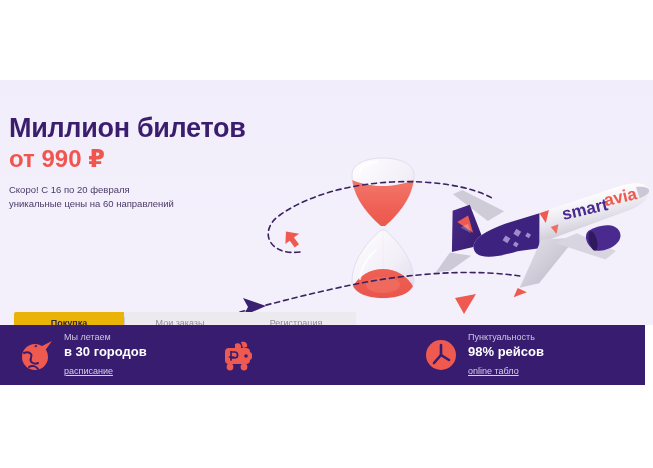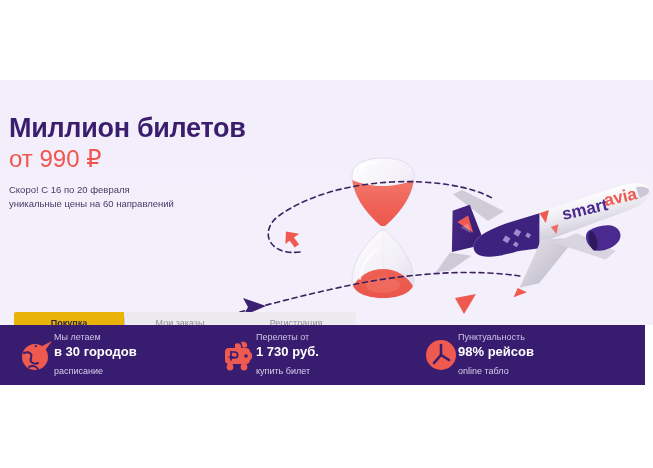--- a/index.html
+++ b/index.html
@@ -63,21 +63,21 @@
     line-height: 30px;
     font-weight: 700;
     color: #3b1d6e;
     letter-spacing: -0.3px;
     margin: 0;
     white-space: nowrap;
   }
   .hero-price {
     font-size: 24px;
     line-height: 28px;
-    font-weight: 400;
+    font-weight: 700;
     color: #f0564f;
     margin: 2px 0 0 0;
     white-space: nowrap;
   }
   .hero-sub {
     margin-top: 10px;
     font-size: 9.5px;
     line-height: 13.5px;
     color: #4a3a66;
   }
@@ -140,21 +140,21 @@
     position: absolute;
     left: 0; top: 0;
     width: 645px;
     height: 60px;
     display: flex;
     align-items: center;
   }
   .feature {
     display: flex;
     align-items: center;
-    gap: 0;
+    gap: 10px;
     height: 60px;
   }
   .feature.f1 { margin-left: 20px; width: 190px; }
   .feature.f2 { margin-left: 12px; width: 190px; }
   .feature.f3 { margin-left: 12px; width: 200px; }
 
   .feature-icon {
     width: 34px; height: 34px;
     flex: 0 0 34px;
     display: block;
@@ -169,20 +169,21 @@
   .feat-main {
     font-size: 13px;
     font-weight: 700;
     color: #ffffff;
     margin-bottom: 3px;
     white-space: nowrap;
   }
   .feat-link {
     font-size: 9px;
     color: #d8d0ea;
+    text-decoration: underline;
     white-space: nowrap;
     cursor: pointer;
     display: inline-block;
   }
 
   
   .bottom-white {
     position: absolute;
     left: 0; top: 385px;
     width: 653px;
@@ -376,25 +377,20 @@
         <svg class="feature-icon" viewBox="0 0 34 34" xmlns="http://www.w3.org/2000/svg">
           <path d="M19,4 C23,3 26,5 25,9 L21,10 Z" fill="#ef5a50"></path>
           <path d="M13,6 C16,4 20,6 19,10 L13,11 Z" fill="#ef5a50"></path>
           <rect x="3" y="10" width="25" height="16" rx="4" fill="#ef5a50"></rect>
           <rect x="18" y="14" width="12" height="8" rx="3" fill="#ef5a50"></rect>
           <circle cx="24" cy="18" r="1.8" fill="#371c70"></circle>
           <circle cx="8" cy="29" r="3.4" fill="#ef5a50"></circle>
           <circle cx="22" cy="29" r="3.4" fill="#ef5a50"></circle>
           <path d="M9,14 h3.6 a3,3 0 0 1 0,6 H9 V13.5 M9,22 v-8 M7.4,19 h4.4" stroke="#371c70" stroke-width="1.7" fill="none" stroke-linecap="round"></path>
         </svg>
-        <div class="feature-text">
-          <div class="feat-top">Перелеты от</div>
-          <div class="feat-main">1 730 руб.</div>
-          <a class="feat-link">купить билет</a>
-        </div>
       </div>
 
       <div class="feature f3">
         <svg class="feature-icon" viewBox="0 0 34 34" xmlns="http://www.w3.org/2000/svg">
           <circle cx="17" cy="17" r="15" fill="#ef5a50"></circle>
           <path d="M17,7 V17 L25,22" stroke="#371c70" stroke-width="2.6" fill="none" stroke-linecap="round" stroke-linejoin="round"></path>
           <path d="M17,17 L10,25" stroke="#371c70" stroke-width="2.6" fill="none" stroke-linecap="round"></path>
         </svg>
         <div class="feature-text">
           <div class="feat-top">Пунктуальность</div>

